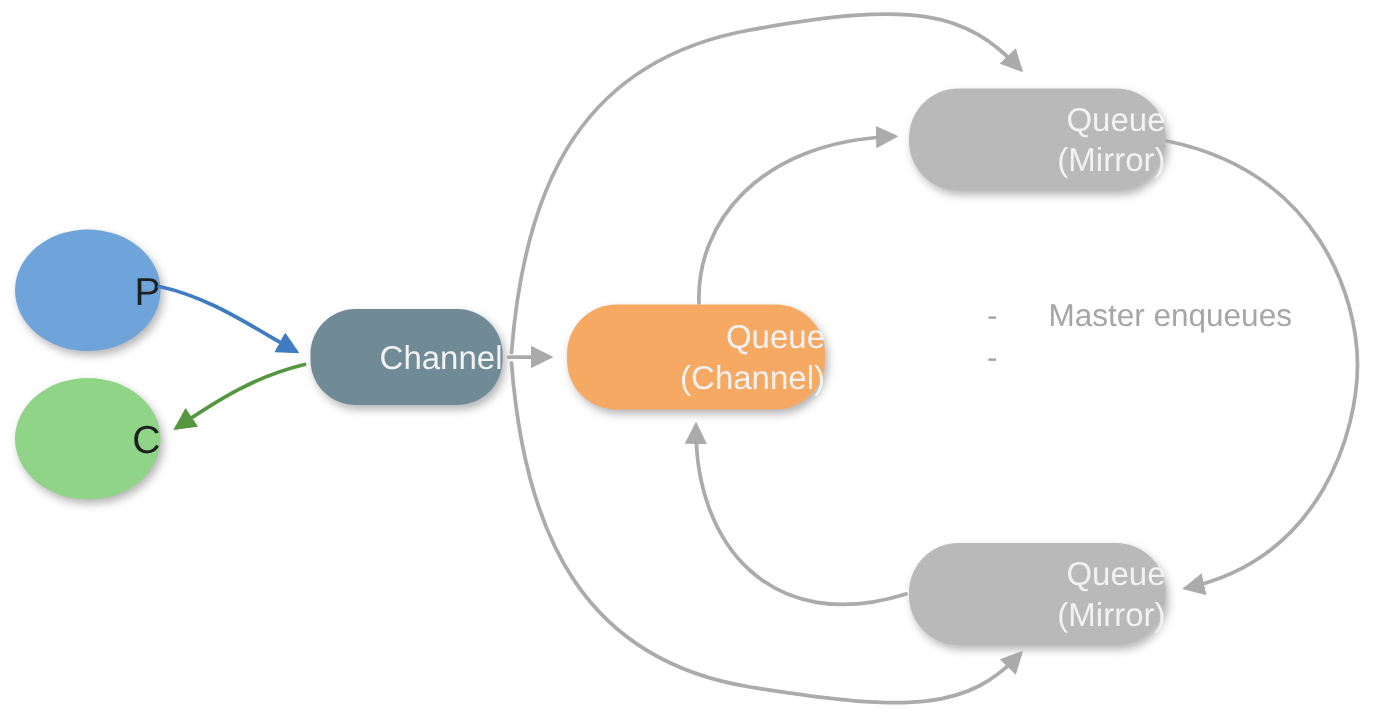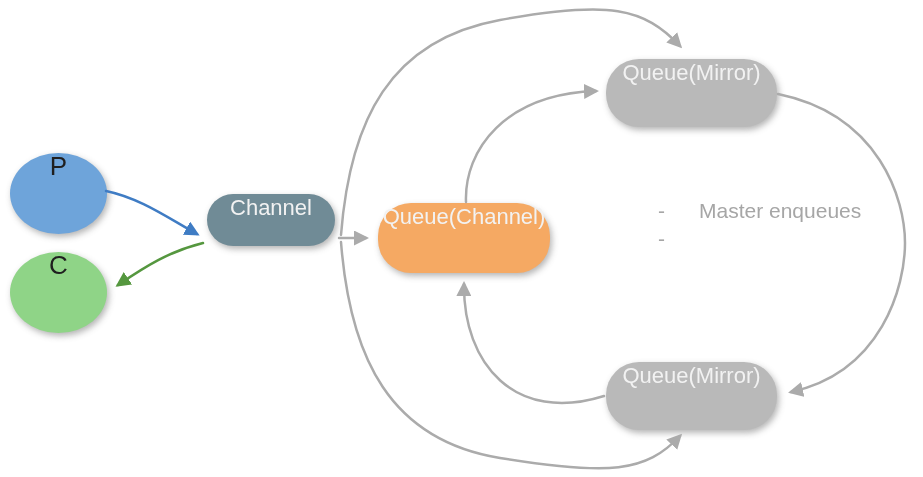--- a/index.html
+++ b/index.html
@@ -6,21 +6,21 @@
   .stage{
     position:relative;
     width:923px;height:477px;
     background:#ffffff;
     font-family:"Liberation Sans", sans-serif;
     overflow:hidden;
   }
   .edges{position:absolute;left:0;top:0;z-index:3;pointer-events:none;}
   .node{
     position:absolute;z-index:2;
-    display:flex;flex-direction:row;align-items:flex-start;justify-content:center;
+    display:flex;flex-direction:column;align-items:flex-end;justify-content:center;
     text-align:center;
     box-shadow:2px 3px 6px rgba(90,90,90,0.45);
   }
   .ellipse{border-radius:50%;}
   .pill{border-radius:33px;}
   .node-label{color:#f2f2f2;font-size:22px;line-height:27px;white-space:nowrap;}
   .node-letter{color:#1f1f1f;font-size:26px;line-height:26px;}
   .annotation{
     position:absolute;z-index:1;
     left:610px;top:197px;width:310px;
@@ -66,21 +66,21 @@
   </svg>
 
   <div class="node ellipse" style="left: 10px; top: 153px; width: 97px; height: 81px; background: rgb(110, 164, 218);">
     <span class="node-letter">P</span>
   </div>
 
   <div class="node ellipse" style="left: 10px; top: 252px; width: 97px; height: 81px; background: rgb(143, 212, 135);">
     <span class="node-letter">C</span>
   </div>
 
-  <div class="node pill" style="left: 207px; top: 194px; width: 128px; height: 52px; border-radius: 30px; background: rgb(112, 139, 150);">
+  <div class="node pill" style="left: 207px; top: 206px; width: 128px; height: 64px; border-radius: 30px; background: rgb(112, 139, 150);">
     <span class="node-label">Channel</span>
   </div>
 
   <div class="node pill" style="left: 378px; top: 203px; width: 172px; height: 70px; background: rgb(245, 169, 99);">
     <span class="node-label">Queue</span>
     <span class="node-label">(Channel)</span>
   </div>
 
   <div class="node pill" style="left: 606px; top: 59px; width: 171px; height: 68px; background: rgb(185, 185, 185);">
     <span class="node-label">Queue</span>

